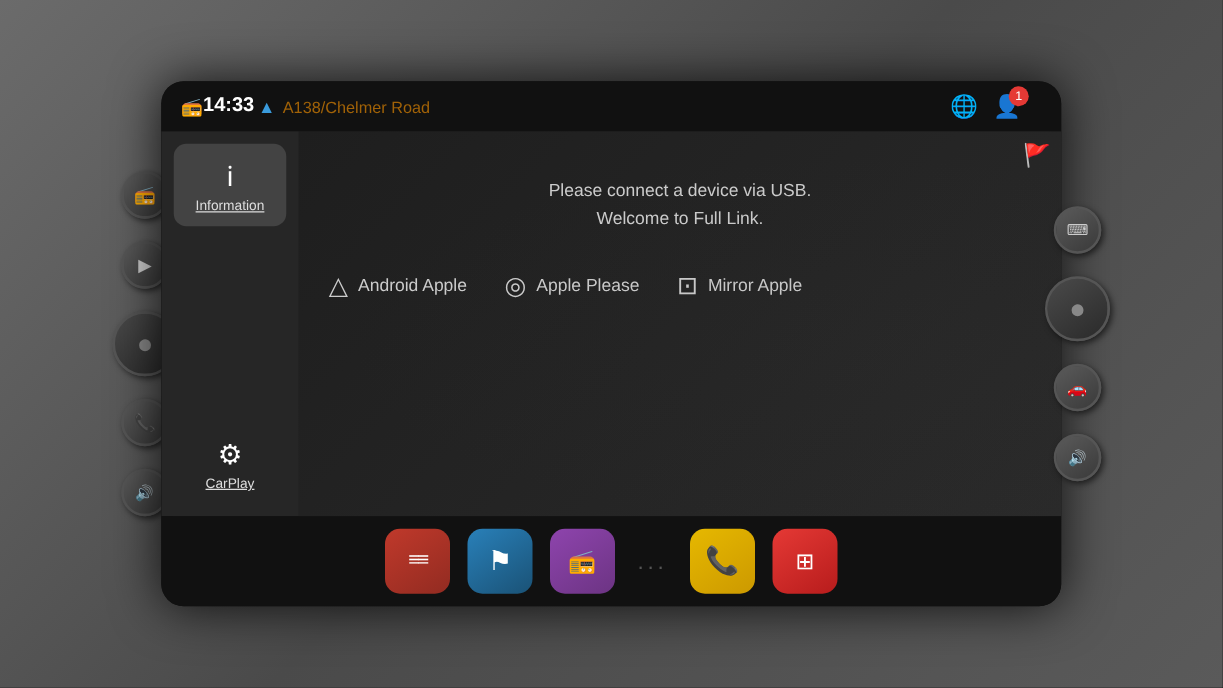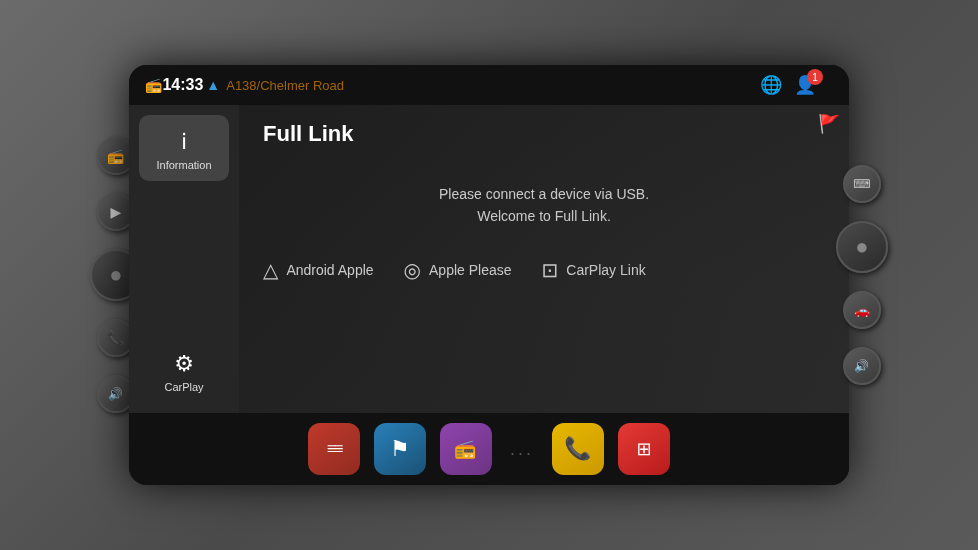--- a/index.html
+++ b/index.html
@@ -170,20 +170,21 @@
 
     .sidebar-icon {
       font-size: 22px;
       color: #fff;
     }
 
     .sidebar-label {
       color: #ddd;
       font-size: 11px;
       text-align: center;
+      text-decoration: underline;
     }
 
     
     .main-content {
       flex: 1;
       display: flex;
       flex-direction: column;
       padding: 16px 24px;
       background: linear-gradient(135deg, #1e1e1e 0%, #2a2a2a 100%);
     }
@@ -330,39 +331,38 @@
         </div>
       </div>
 
       <div class="main-content" style="position:relative;">
         <div class="bg-texture"></div>
 
         <div style="position:absolute;top:8px;right:8px;">
           <span style="color:#aaa;font-size:18px;">🚩</span>
         </div>
 
-        <div class="page-title">Full Link</div>
 
         <div class="welcome-text">
           <div>Please connect a device via USB.</div>
           <div>Welcome to Full Link.</div>
         </div>
 
         <div class="link-options">
           <div class="link-option">
             <span class="link-option-icon">△</span>
             <span>Android Apple</span>
           </div>
           <div class="link-option">
             <span class="link-option-icon">◎</span>
             <span>Apple Please</span>
           </div>
           <div class="link-option">
             <span class="link-option-icon">⊡</span>
-            <span>CarPlay Link</span>
+            <span>Mirror Apple</span>
           </div>
         </div>
       </div>
     </div>
 
     <div class="bottom-bar">
       <div class="app-icon" style="background: linear-gradient(145deg,#c0392b,#922b21);">
         <span style="font-size:16px;letter-spacing:-2px;">≡≡</span>
       </div>
       <div class="app-icon" style="background: linear-gradient(145deg,#2980b9,#1a5276);">

